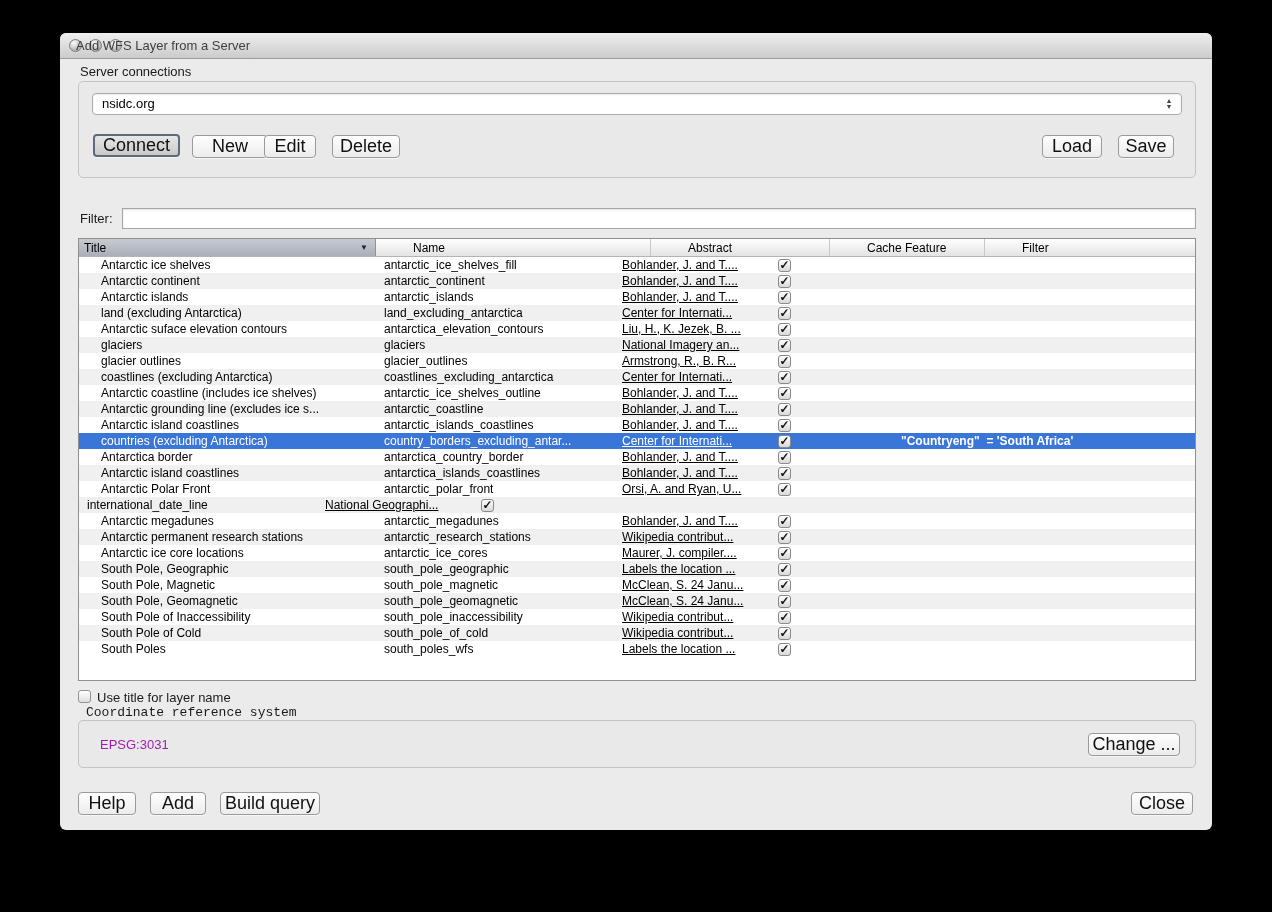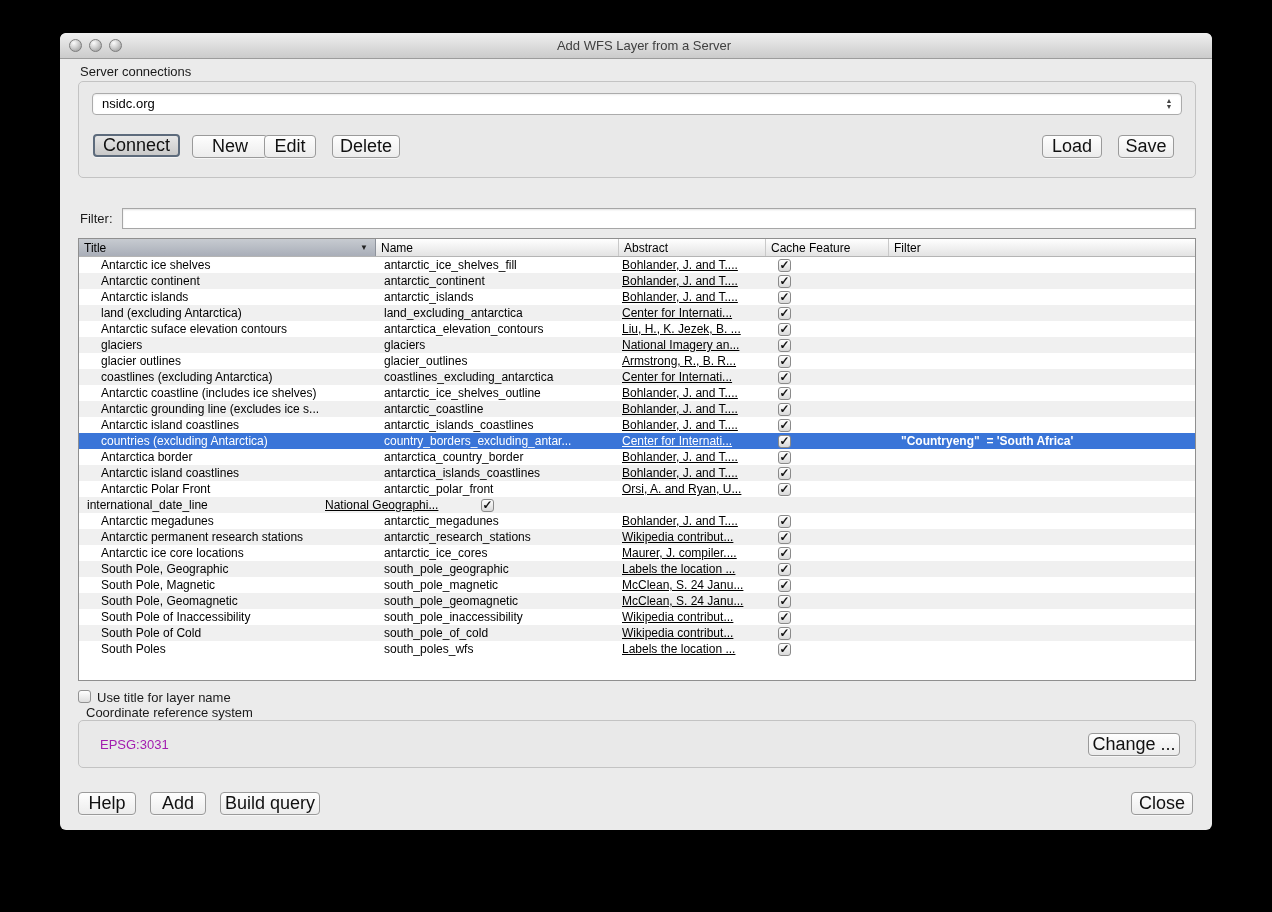--- a/index.html
+++ b/index.html
@@ -13,21 +13,21 @@
     overflow:hidden;
   }
 
   
   .titlebar {
     position:absolute; left:0; top:0; right:0; height:26px;
     background:linear-gradient(#efefef, #cbcbcb);
     border-bottom:1px solid #9c9c9c; border-radius:6px 6px 0 0;
   }
   .titlebar .title {
-    position:absolute; left:16px; right:0; top:5px; text-align:center;
+    position:absolute; left:16px; right:0; top:5px; text-align:left;
     font-size:13px; color:#3f3f3f;
   }
   .tl-btn {
     position:absolute; top:6px; width:13px; height:13px; border-radius:50%;
     background:radial-gradient(circle at 35% 28%, #fbfbfb 0%, #cfcfcf 45%, #909090 100%);
     border:1px solid #7d7d7d;
   }
   .tl-close{ left:9px; } .tl-min{ left:29px; } .tl-zoom{ left:49px; }
 
   
@@ -73,21 +73,21 @@
     font-size:13px; padding:0 4px;
   }
 
   
   .table {
     position:absolute; left:18px; top:205px; width:1118px; height:443px;
     background:#fff; border:1px solid #8f8f8f; overflow:hidden;
   }
   .thead { display:flex; height:18px;
     background:linear-gradient(#ffffff, #e3e3e3);
-    border-bottom:1px solid #b4b4b4; font-size:12px; color:#000; }
+    border-bottom:1px solid #b4b4b4; font-size:12px; color:#000;gap:32px; }
   .th { position:relative; padding:2px 0 0 5px; border-right:1px solid #c9c9c9; }
   .th.sorted {
     background:linear-gradient(#c7cbd1, #a9aeb8);
     border-right:1px solid #8d929b;
   }
   .th .sortarrow { position:absolute; right:7px; top:4px; font-size:8px; color:#222; }
 
   .trow { display:flex; height:16px; font-size:12px; color:#000; background:#fff; }
   .trow.alt { background:#f0f0f0; }
   .trow.selected { background:#3a75d8; color:#fff; }
@@ -335,21 +335,21 @@
           <div class="c name">south_poles_wfs</div>
           <div class="c abstract">Labels the location ...</div>
           <div class="c cache"><span class="cb">✓</span></div>
           <div class="c filter"></div>
         </div>
       </div>
   </div>
 
   <div class="footer-cb" style="left:18px; top:657px;"></div>
   <div class="lbl" style="left:37px; top:657px;">Use title for layer name</div>
-  <div class="lbl" style="left:26px; top:672px;">Coordinate reference system</div>
+  <div class="lbl" style="left:26px; top:672px;font-family:Liberation Mono, monospace;">Coordinate reference system</div>
 
   <div class="groupbox" style="left:18px; top:687px; width:1118px; height:48px;"></div>
   <div class="crs-value" style="left:40px; top:704px;">EPSG:3031</div>
   <div class="btn" style="left:1028px; top:700px; width:92px;">Change ...</div>
 
   <div class="btn" style="left:18px; top:759px; width:58px;">Help</div>
   <div class="btn" style="left:90px; top:759px; width:56px;">Add</div>
   <div class="btn" style="left:160px; top:759px; width:100px;">Build query</div>
   <div class="btn" style="left:1071px; top:759px; width:62px;">Close</div>
 </div>

